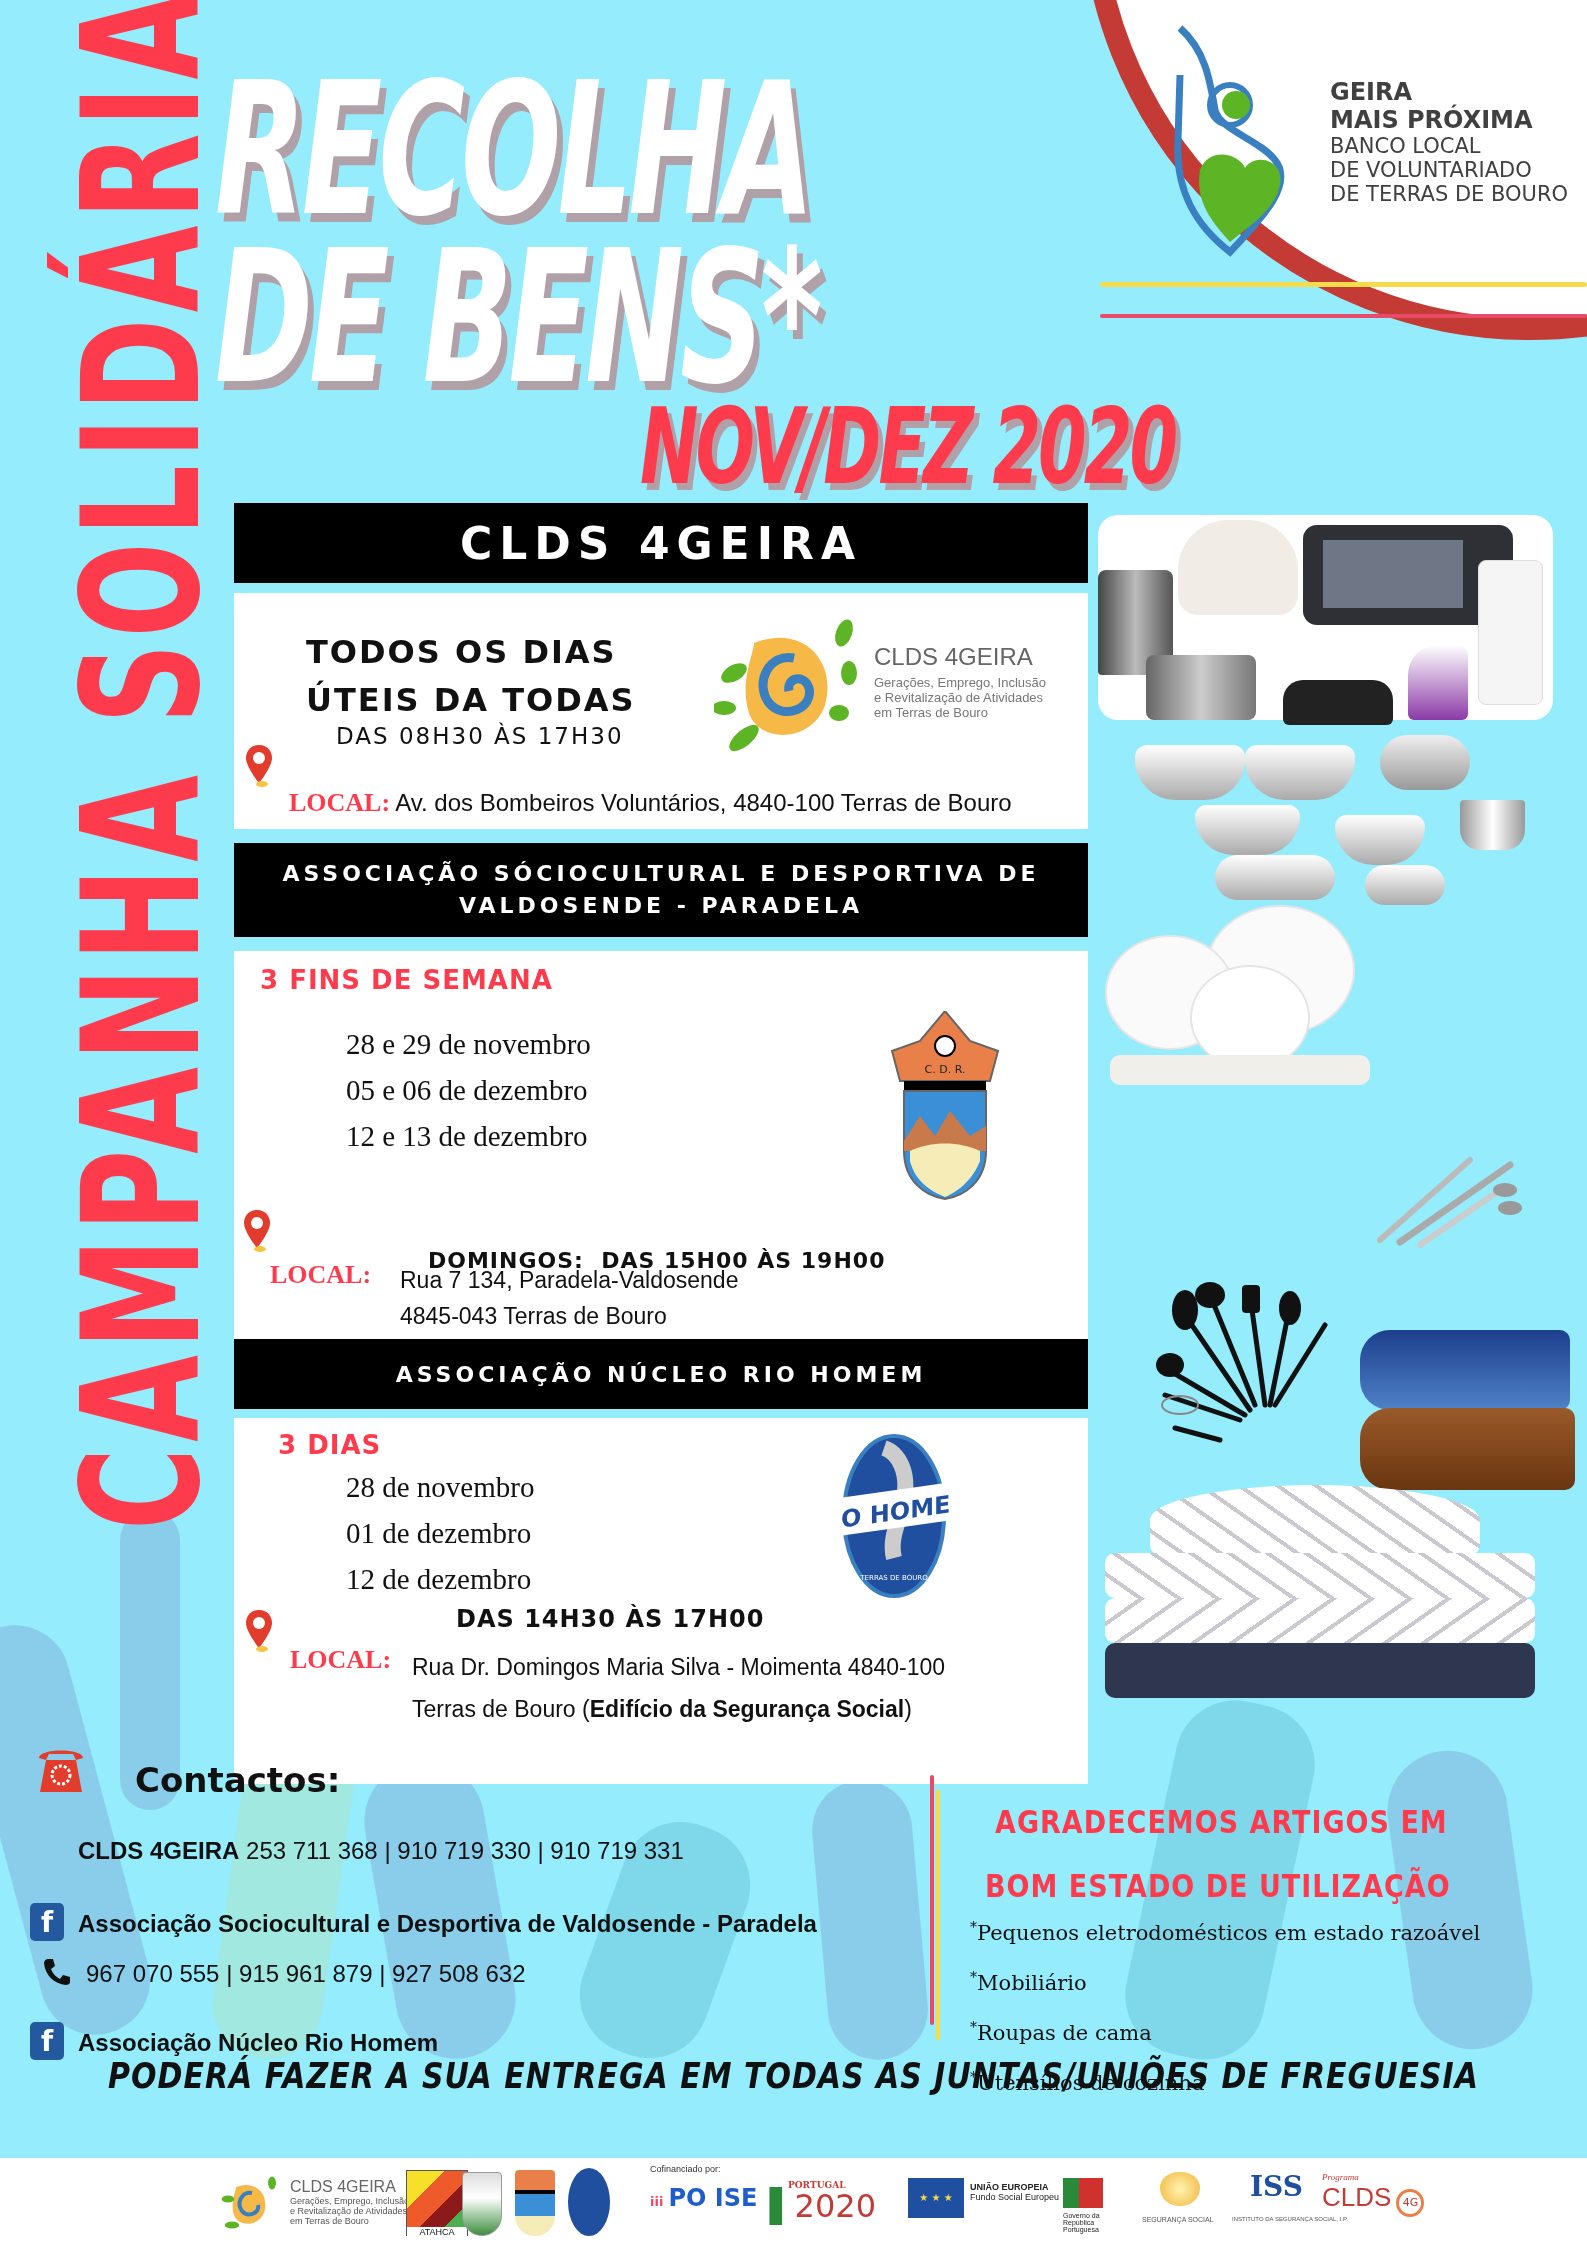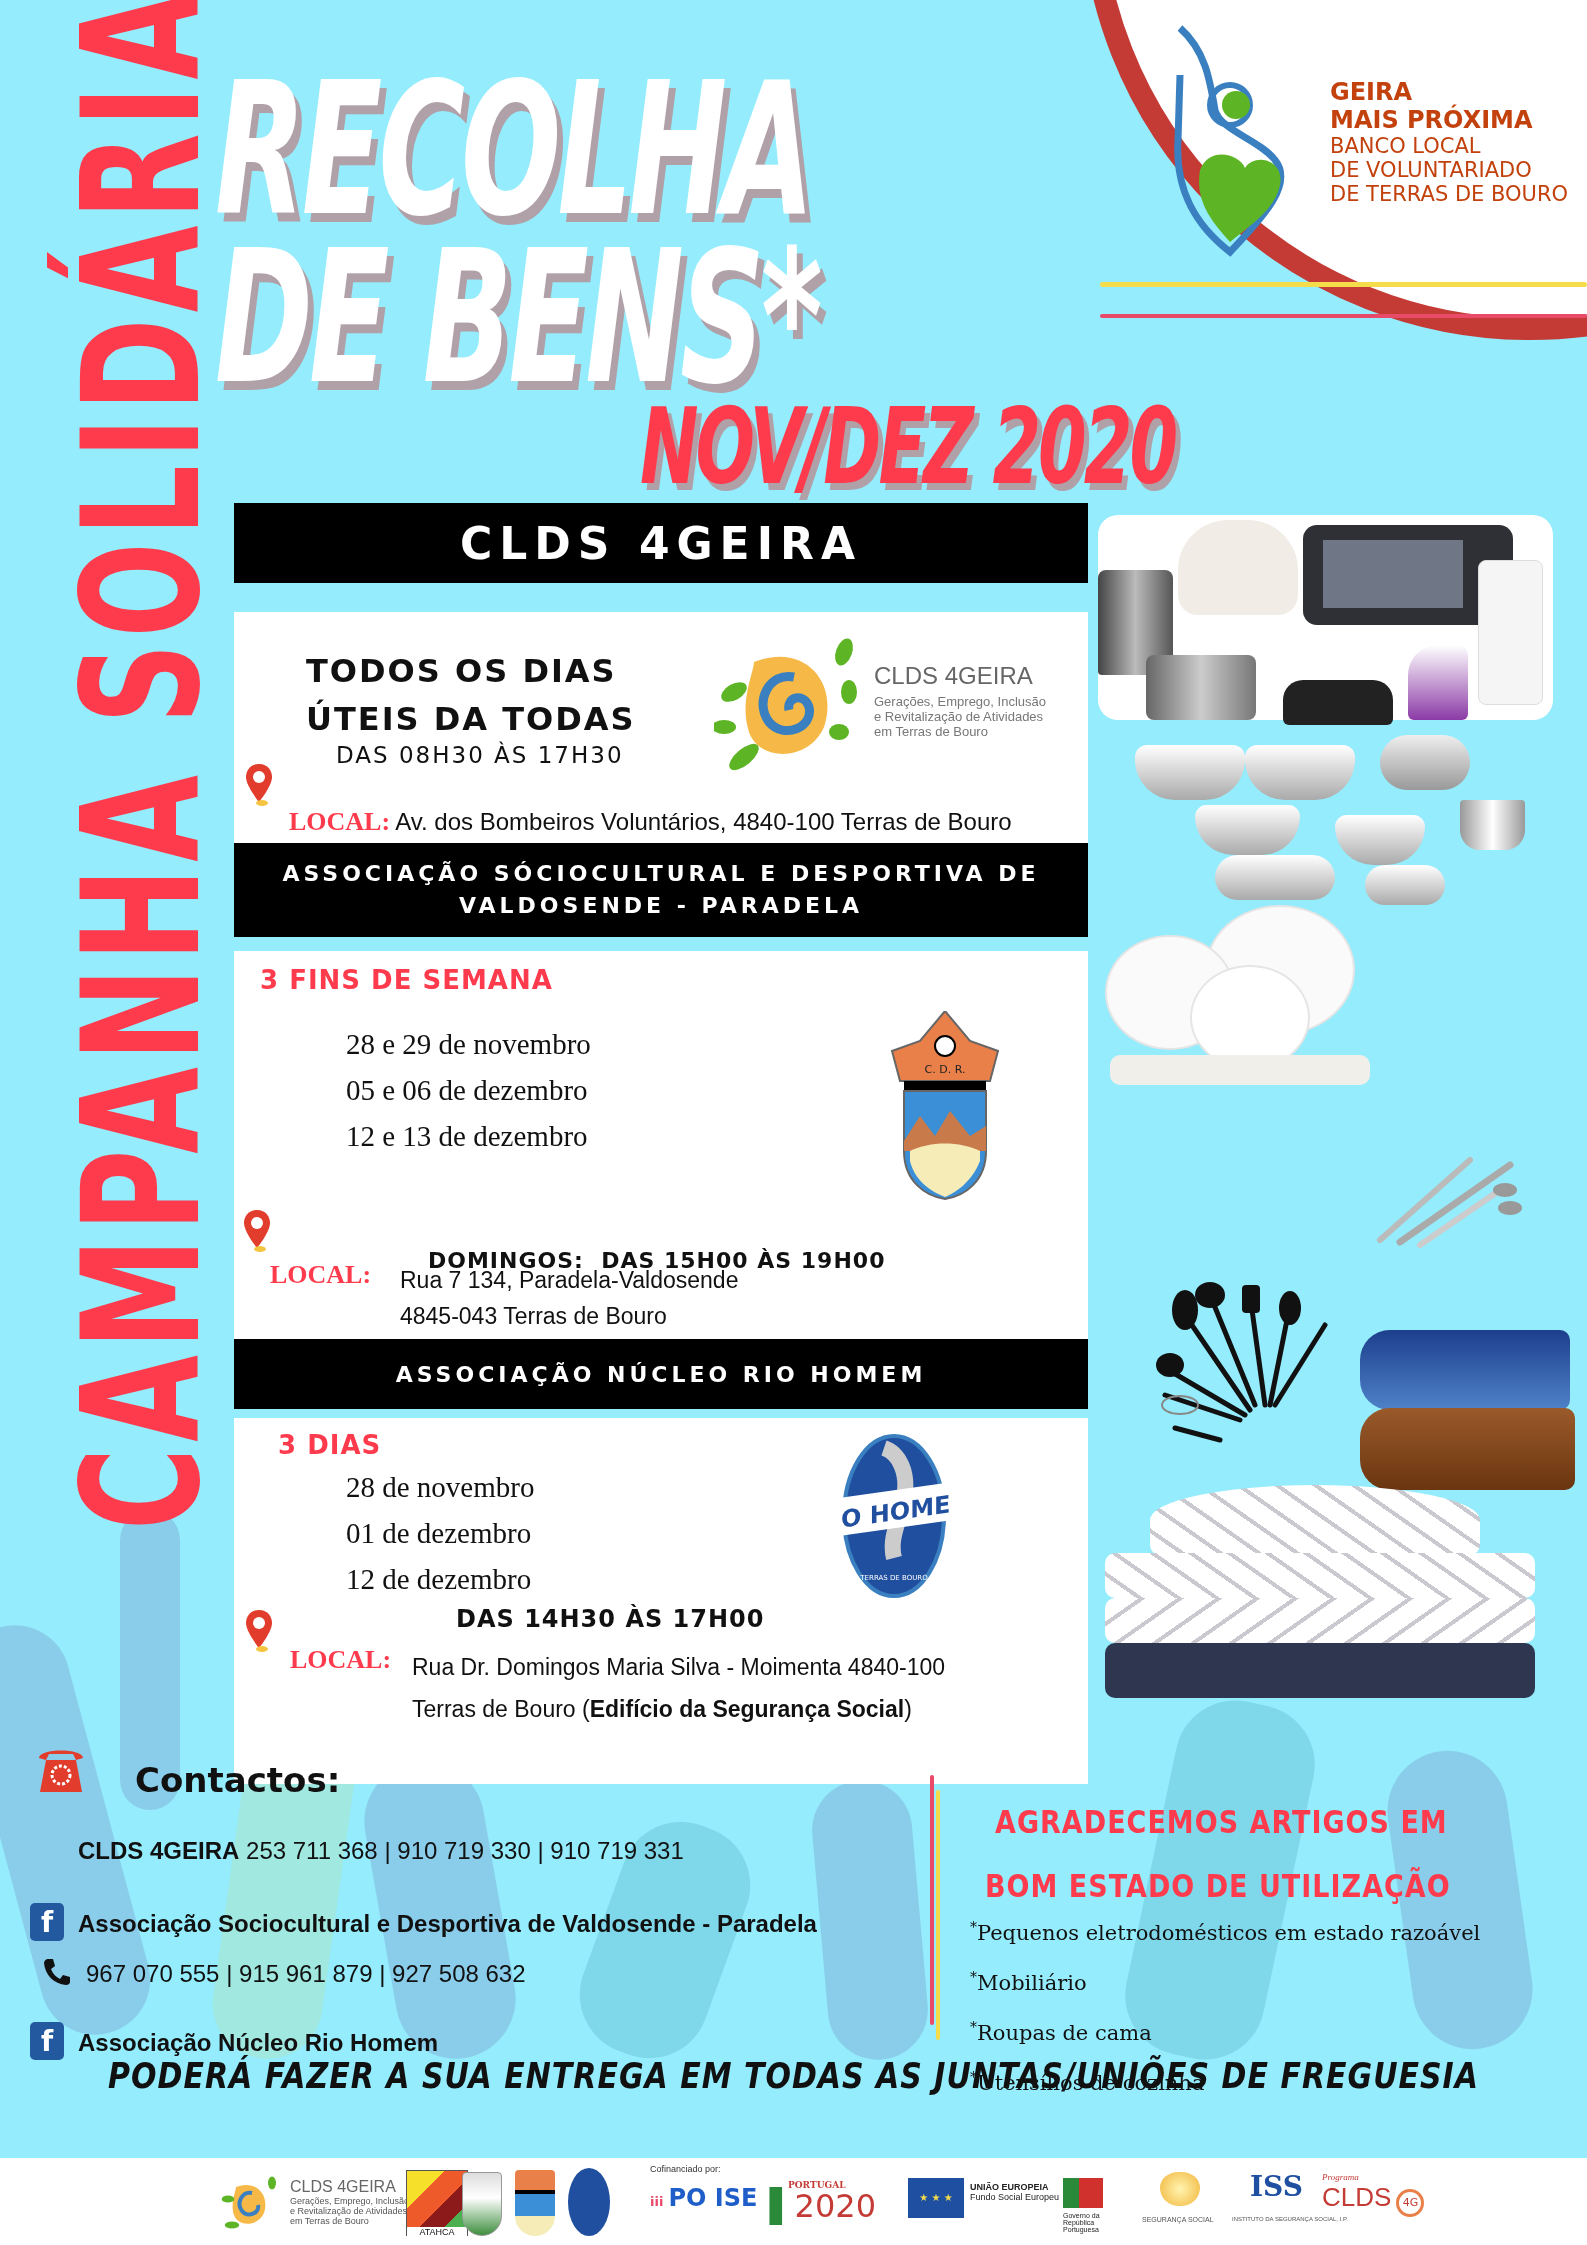--- a/index.html
+++ b/index.html
@@ -9,21 +9,21 @@
 
   
   .hand { position: absolute; background: rgba(120,150,200,0.35); border-radius: 60px; }
   .hand.g { background: rgba(170,230,200,0.55); }
   .hand.t { background: rgba(90,180,200,0.35); }
 
   
   .logo-circle { position: absolute; left: 1080px; top: -560px; width: 900px; height: 900px; border-radius: 50%; background: #fff; border: 22px solid #c43a35; }
   .stroke-y { position: absolute; height: 5px; background: #f5dc4a; border-radius: 3px; }
   .stroke-r { position: absolute; height: 4px; background: #e84a68; border-radius: 3px; }
-  .geira-text { position: absolute; left: 1330px; top: 78px; color: #c2410c; font-family: "DejaVu Sans", sans-serif; }
+  .geira-text { position: absolute; left: 1330px; top: 78px; color: #404040; font-family: "DejaVu Sans", sans-serif; }
   .geira-text .b { font-weight: bold; font-size: 24px; line-height: 28px; }
   .geira-text .n { font-size: 21px; line-height: 24px; }
 
   
   .vertical-title { position: absolute; left: 60px; top: 1530px; transform-origin: 0 0; transform: rotate(-90deg); font-family: "DejaVu Sans", sans-serif; font-weight: 900; font-size: 112px; color: #fe3b4d; letter-spacing: 6px; white-space: nowrap; line-height: 1; transform: rotate(-90deg) scaleY(1.45); }
   .big-title { position: absolute; left: 215px; font-family: "DejaVu Sans", sans-serif; font-weight: 900; color: #fff; font-style: italic; text-shadow: 6px 6px 0 #b0a0a8; letter-spacing: -4px; white-space: nowrap; transform: scaleY(1.55); transform-origin: 0 0; }
   .title1 { top: 42px; font-size: 118px; }
   .title2 { top: 210px; font-size: 118px; }
   .title3 { position: absolute; left: 640px; top: 385px; font-family: "DejaVu Sans", sans-serif; font-weight: 900; font-style: italic; color: #fe3b4d; font-size: 70px; letter-spacing: -3px; text-shadow: 5px 5px 0 #b0a0a8; transform: scaleY(1.5); transform-origin: 0 0; white-space: nowrap; }
 
@@ -98,21 +98,21 @@
 </div>
 
 <div class="vertical-title">CAMPANHA SOLIDÁRIA</div>
 <div class="big-title title1">RECOLHA</div>
 <div class="big-title title2">DE BENS*</div>
 <div class="title3">NOV/DEZ 2020</div>
 
 <div class="section-header" style="top:503px;height:80px;font-size:44px;letter-spacing:7px;">
   <span>CLDS 4GEIRA</span>
 </div>
-<div class="card" style="top:612px;height:236px;">
+<div class="card" style="top:593px;height:236px;">
   <div class="abs h-bold" style="left:72px;top:35px;font-size:32px;letter-spacing:2px;line-height:48px;">
     <div>TODOS OS DIAS</div>
     <div>ÚTEIS DA TODAS</div>
   </div>
   <div class="abs" style="left:102px;top:130px;font-family:'DejaVu Sans',sans-serif;font-size:23px;letter-spacing:2px;">DAS 08H30 ÀS 17H30</div>
   <svg class="pin" style="left:10px;top:150px;" viewBox="0 0 30 46">
       <path d="M15 2 C6 2 2 9 2 15 C2 24 15 40 15 40 C15 40 28 24 28 15 C28 9 24 2 15 2Z" fill="#e23c2c"></path>
       <circle cx="15" cy="15" r="6" fill="#fff"></circle>
       <ellipse cx="18" cy="41" rx="6" ry="3" fill="#f5c542"></ellipse>
     </svg>

